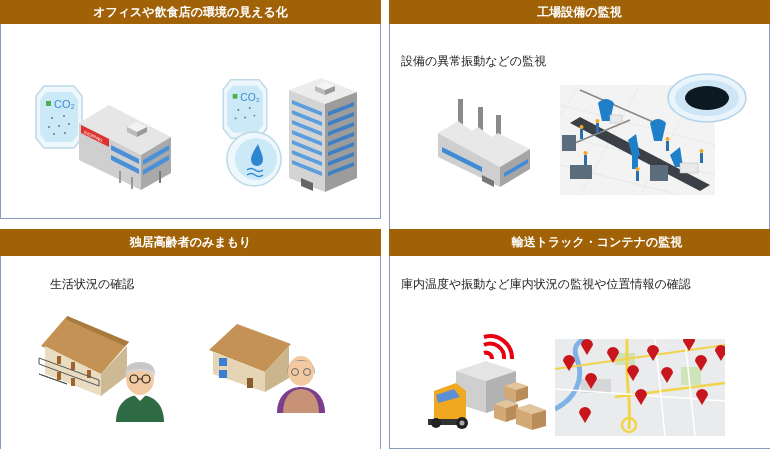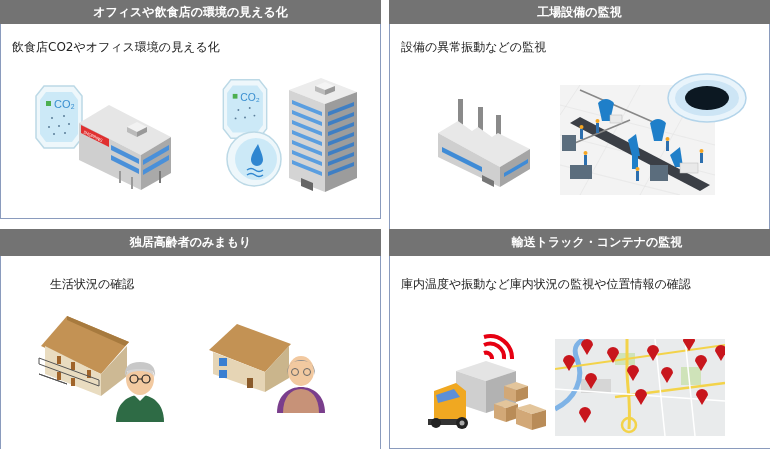--- a/index.html
+++ b/index.html
@@ -6,40 +6,39 @@
   html, body { width: 770px; height: 449px; background: #ffffff; overflow: hidden; }
   body { position: relative; font-family: "DejaVu Sans", "Liberation Sans", sans-serif; }
   .panel {
     position: absolute;
     border: 1px solid #8a9bbd;
     border-top: none;
     background: #fff;
   }
   .panel .hdr {
     position: absolute; left: -1px; right: -1px; top: 0;
-    background: #737373;
+    background: #a16207;
     color: #fff;
     font-weight: bold;
     font-size: 12px;
     text-align: center;
     display: flex; align-items: center; justify-content: center;
   }
   .panel .desc {
     position: absolute; left: 11px;
     font-size: 12px; color: #222;
   }
   .illus { position: absolute; }
   svg { display: block; }
 </style>
 </head>
 <body>
 
 <div class="panel" style="left:0;top:0;width:381px;height:219px;">
   <div class="hdr" style="height:24px;">オフィスや飲食店の環境の見える化</div>
-  <div class="desc" style="top:39px;">飲食店CO2やオフィス環境の見える化</div>
 
   <div class="illus" style="left:33px;top:82px;">
     <svg width="50" height="70" viewBox="0 0 50 70">
       <path d="M10 4 L40 4 L48 14 L48 56 L40 66 L10 66 L2 56 L2 14 Z" fill="#eef7fb" stroke="#bcd9e6" stroke-width="1.5"></path>
       <path d="M12 10 L38 10 L44 18 L44 52 L38 60 L12 60 L6 52 L6 18 Z" fill="#cce9f7"></path>
       <rect x="12" y="19" width="5" height="5" fill="#4caf50"></rect>
       <text x="20" y="26" font-size="11" fill="#3a8fd0" font-family="Liberation Sans, sans-serif">CO₂</text>
       <g fill="#5a7d99">
           <circle cx="18" cy="36" r="1"></circle>
           <circle cx="30" cy="34" r="1"></circle>
@@ -125,21 +124,21 @@
         <polygon points="39,84 65,74 65,78 39,88"></polygon>
         <polygon points="39,94 65,84 65,88 39,98"></polygon>
       </g>
       <polygon points="12,100 24,105 24,113 12,108" fill="#666"></polygon>
     </svg>
   </div>
 </div>
 
 <div class="panel" style="left:389px;top:0;width:381px;height:252px;">
   <div class="hdr" style="height:24px;">工場設備の監視</div>
-  <div class="desc" style="top:39px;text-align:center;">設備の異常振動などの監視</div>
+  <div class="desc" style="top:53px;text-align:center;">設備の異常振動などの監視</div>
 
   <div class="illus" style="left:48px;top:95px;">
     <svg width="92" height="92" viewBox="0 0 92 92">
       <g fill="#8a8a8a">
         <rect x="20" y="4" width="5" height="30"></rect>
         <rect x="40" y="12" width="5" height="30"></rect>
         <rect x="58" y="20" width="5" height="30"></rect>
       </g>
       <polygon points="0,38 20,26 34,36 40,32 54,42 60,38 92,54 62,72" fill="#e8e8e8"></polygon>
       <polygon points="0,38 62,72 62,92 0,62" fill="#cfcfcf"></polygon>

